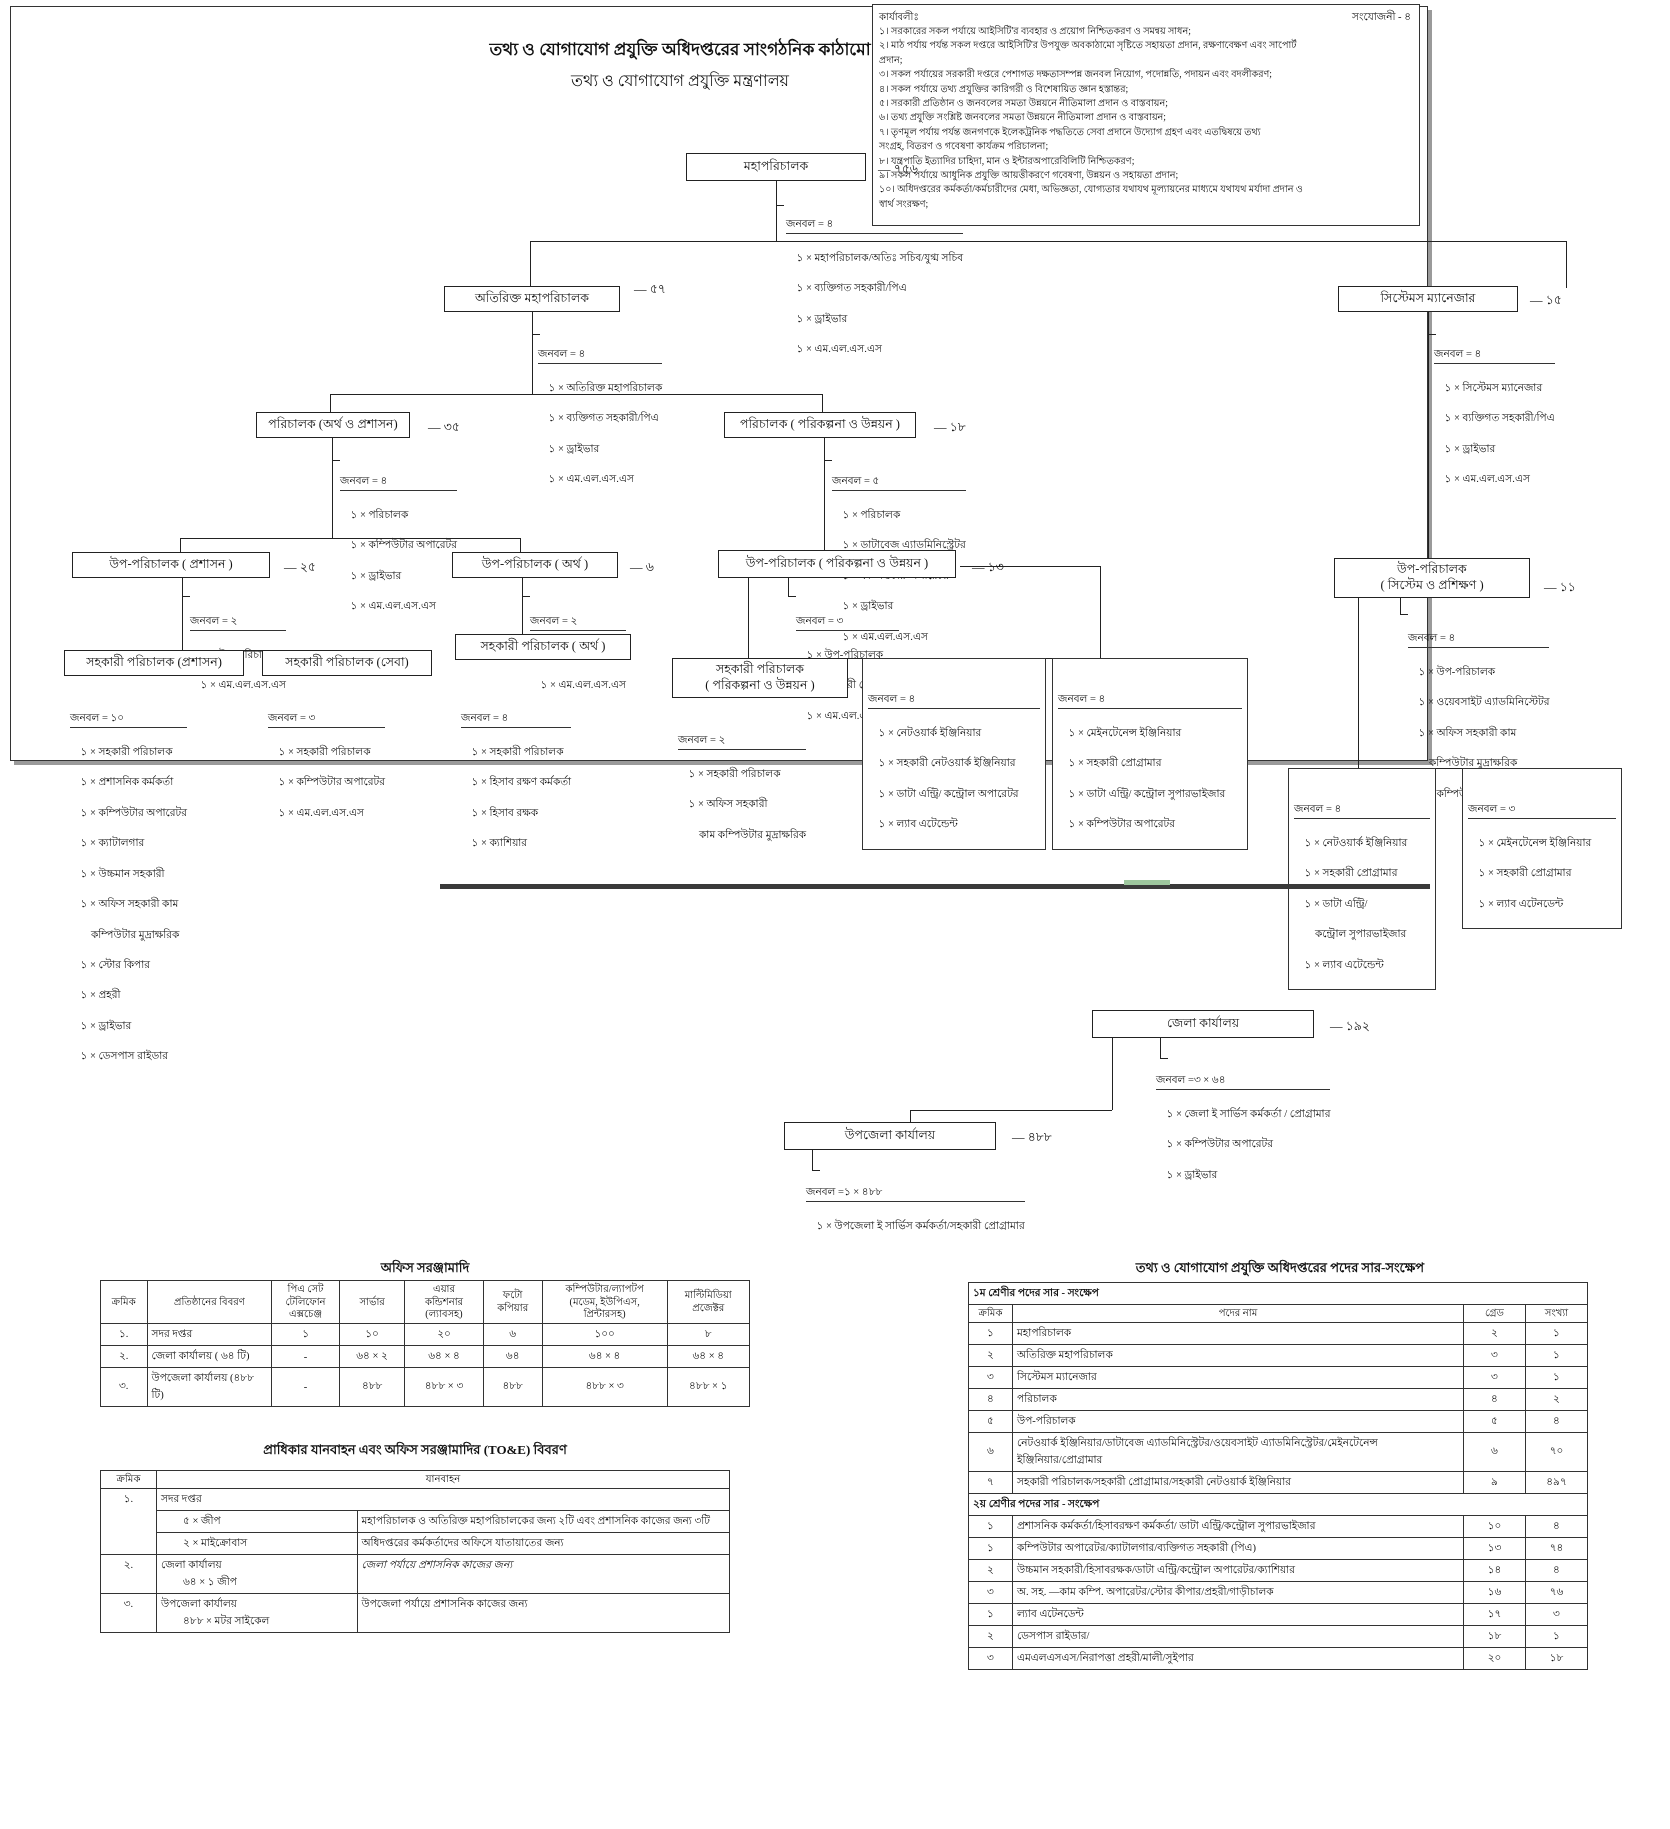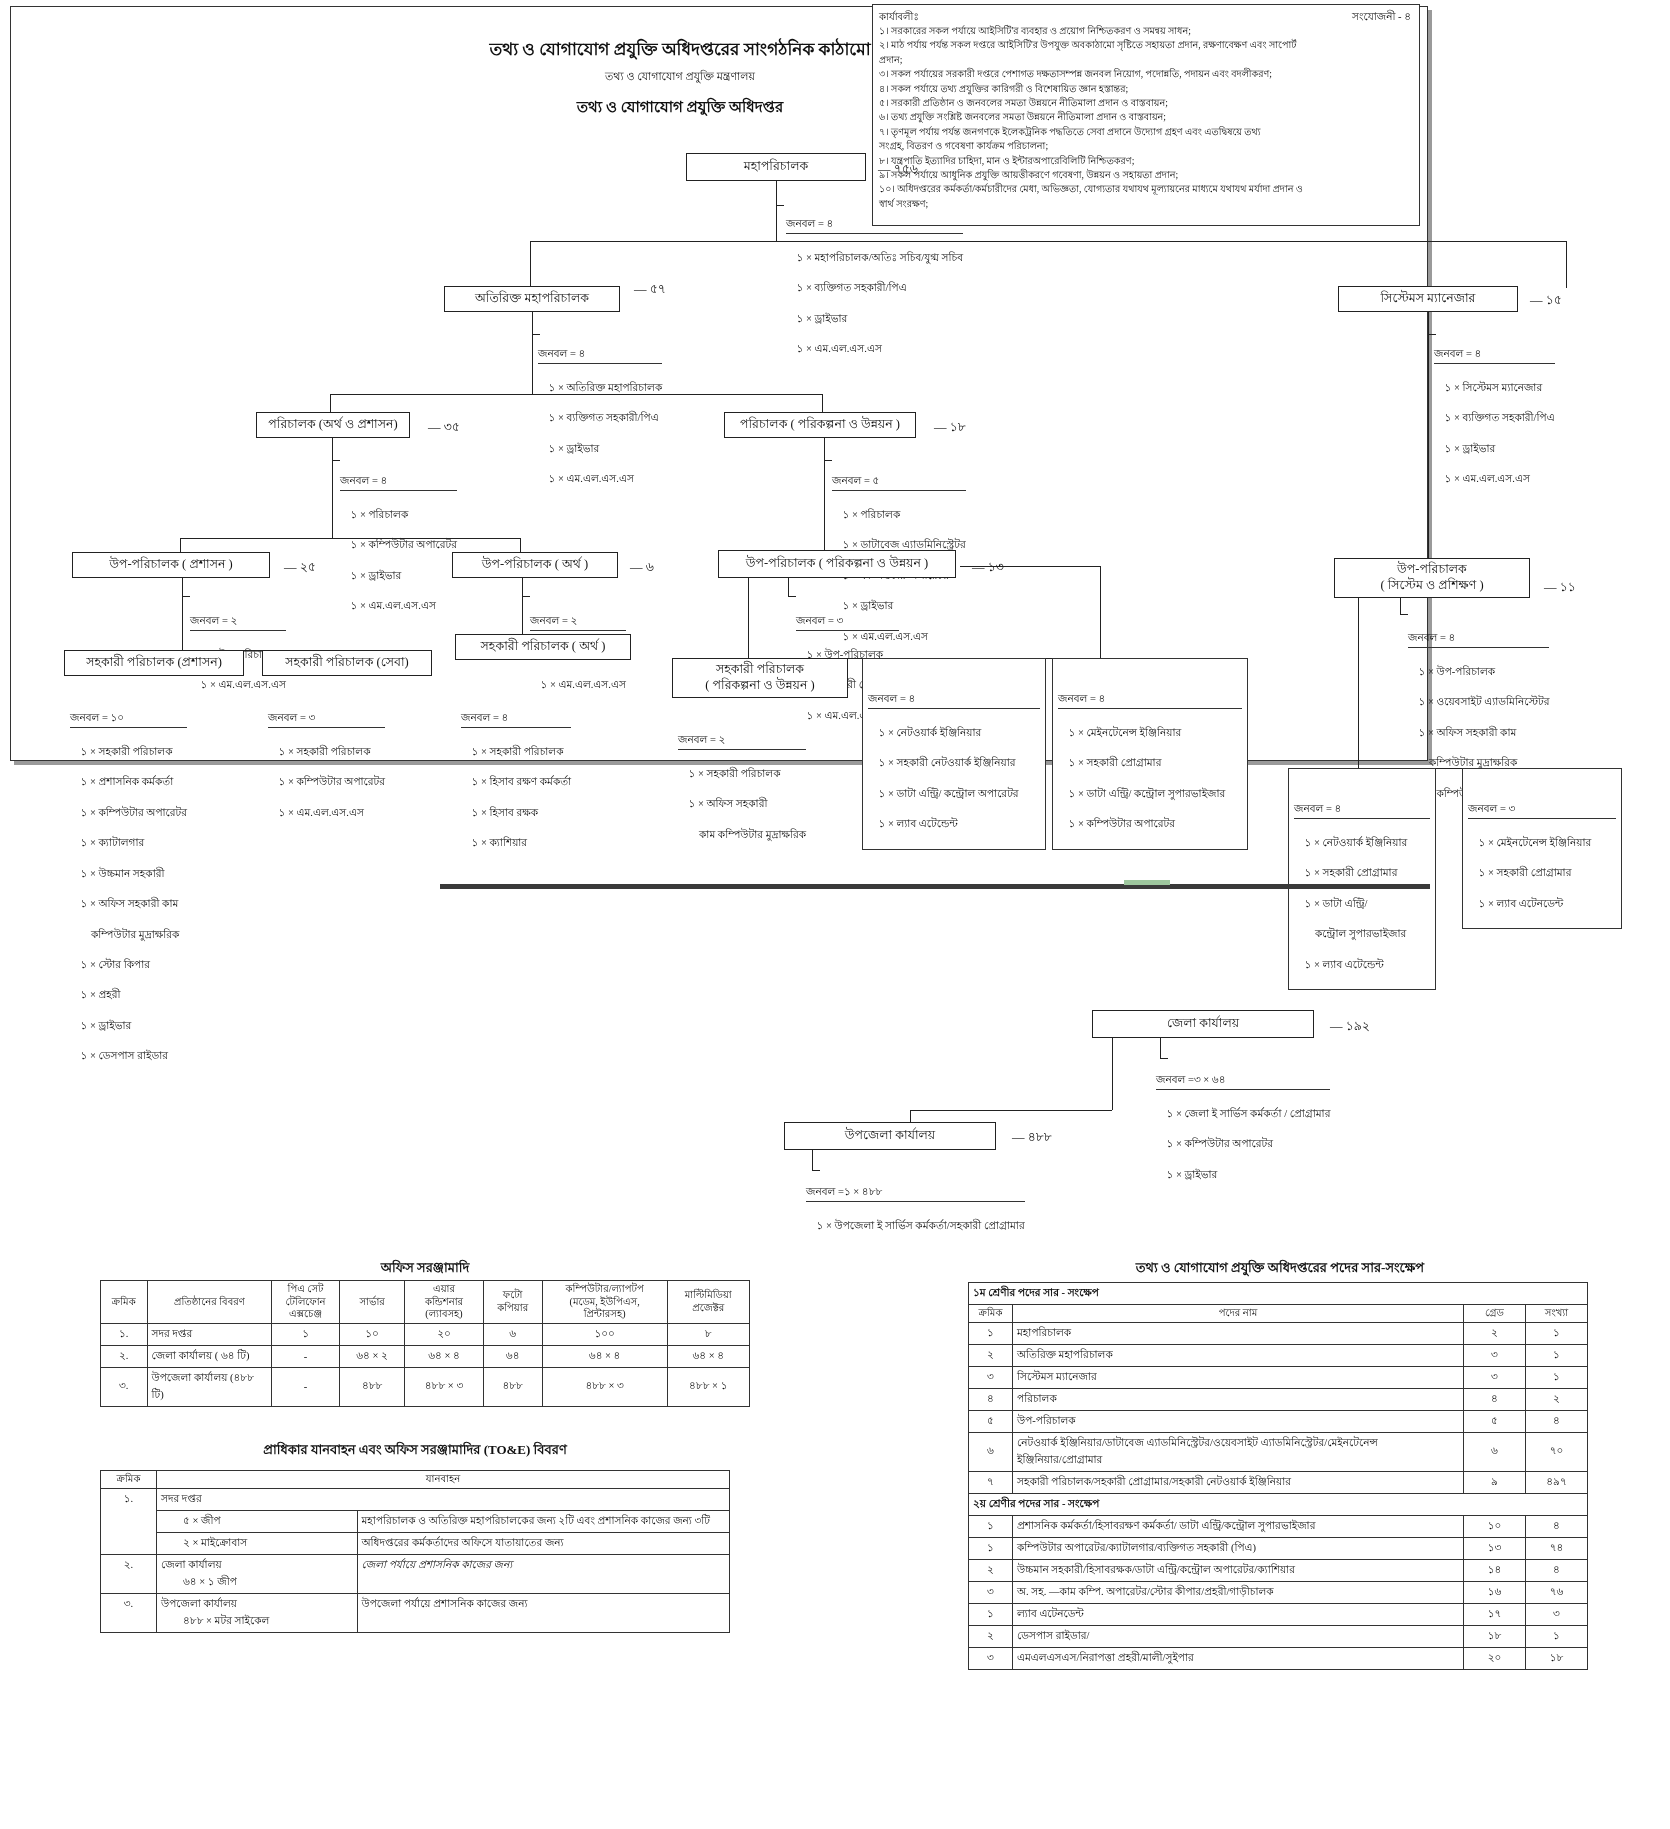--- a/index.html
+++ b/index.html
@@ -34,21 +34,21 @@
     border:1px solid #333; background:#fff;
   }
   .topframe.shadow { box-shadow:4px 4px 0 #9a9a9a; }
   .annexbox {
     position:absolute; left:872px; top:4px; width:548px; height:222px;
     border:1px solid #333; background:#fff; padding:4px 6px;
     font-size:9.6px; line-height:1.5;
   }
   .annexlabel { position:absolute; right:8px; top:4px; font-size:10.5px; }
   .title1 { position:absolute; left:330px; top:36px; width:700px; text-align:center; font-size:17px; font-weight:bold;}
-  .title2 { position:absolute; left:330px; top:68px; width:700px; text-align:center; font-size:11px;}
+  .title2 { position:absolute; left:330px; top:68px; width:700px; text-align:center; font-size:16px;}
   .title3 { position:absolute; left:330px; top:95px; width:700px; text-align:center; font-size:15px; font-weight:bold;}
 
   
   .tbl { position:absolute; border-collapse:collapse; font-size:10.5px; background:#fff;}
   .tbl th, .tbl td { border:1px solid #333; padding:2px 4px; font-weight:normal; vertical-align:middle;}
   .tbl th { text-align:center; font-size:10px; line-height:1.25;}
   .tbl td.c { text-align:center; }
   .caption { position:absolute; font-size:13px; font-weight:bold; text-align:center;}
   .secrow td { font-weight:bold; }
   .greybar { position:absolute; background:#3a3a3a; }
@@ -73,21 +73,20 @@
     <div>৭। তৃণমূল পর্যায় পর্যন্ত জনগণকে ইলেকট্রনিক পদ্ধতিতে সেবা প্রদানে উদ্যোগ গ্রহণ এবং এতদ্বিষয়ে তথ্য</div>
     <div>      সংগ্রহ, বিতরণ ও গবেষণা কার্যক্রম পরিচালনা;</div>
     <div>৮। যন্ত্রপাতি ইত্যাদির চাহিদা, মান ও ইন্টারঅপারেবিলিটি নিশ্চিতকরণ;</div>
     <div>৯। সকল পর্যায়ে আধুনিক প্রযুক্তি আয়ত্তীকরণে গবেষণা, উন্নয়ন ও সহায়তা প্রদান;</div>
     <div>১০। অধিদপ্তরের কর্মকর্তা/কর্মচারীদের মেধা, অভিজ্ঞতা, যোগ্যতার যথাযথ মূল্যায়নের মাধ্যমে  যথাযথ  মর্যাদা প্রদান ও</div>
     <div>      স্বার্থ সংরক্ষণ;</div>
   </div>
 
   <div class="title1">তথ্য ও যোগাযোগ প্রযুক্তি অধিদপ্তরের সাংগঠনিক কাঠামো</div>
   <div class="title2">তথ্য ও যোগাযোগ প্রযুক্তি মন্ত্রণালয়</div>
-  <div class="title3">তথ্য ও যোগাযোগ প্রযুক্তি অধিদপ্তর</div>
 
   <div class="box abs" style="left:686px; top:153px; width:180px; height:28px;">
     <span>মহাপরিচালক</span>
   </div>
   <div class="dash" style="left:878px; top:160px;">— ৭৫৬</div>
 
   <div class="ln vl" style="left:776px; top:181px; height:24px;"></div>
   <div class="ln hl" style="left:776px; top:205px; width:8px;"></div>
   <div class="manpower" style="left:786px; top:186px;">
     <span class="hdr">জনবল = ৪</span>

